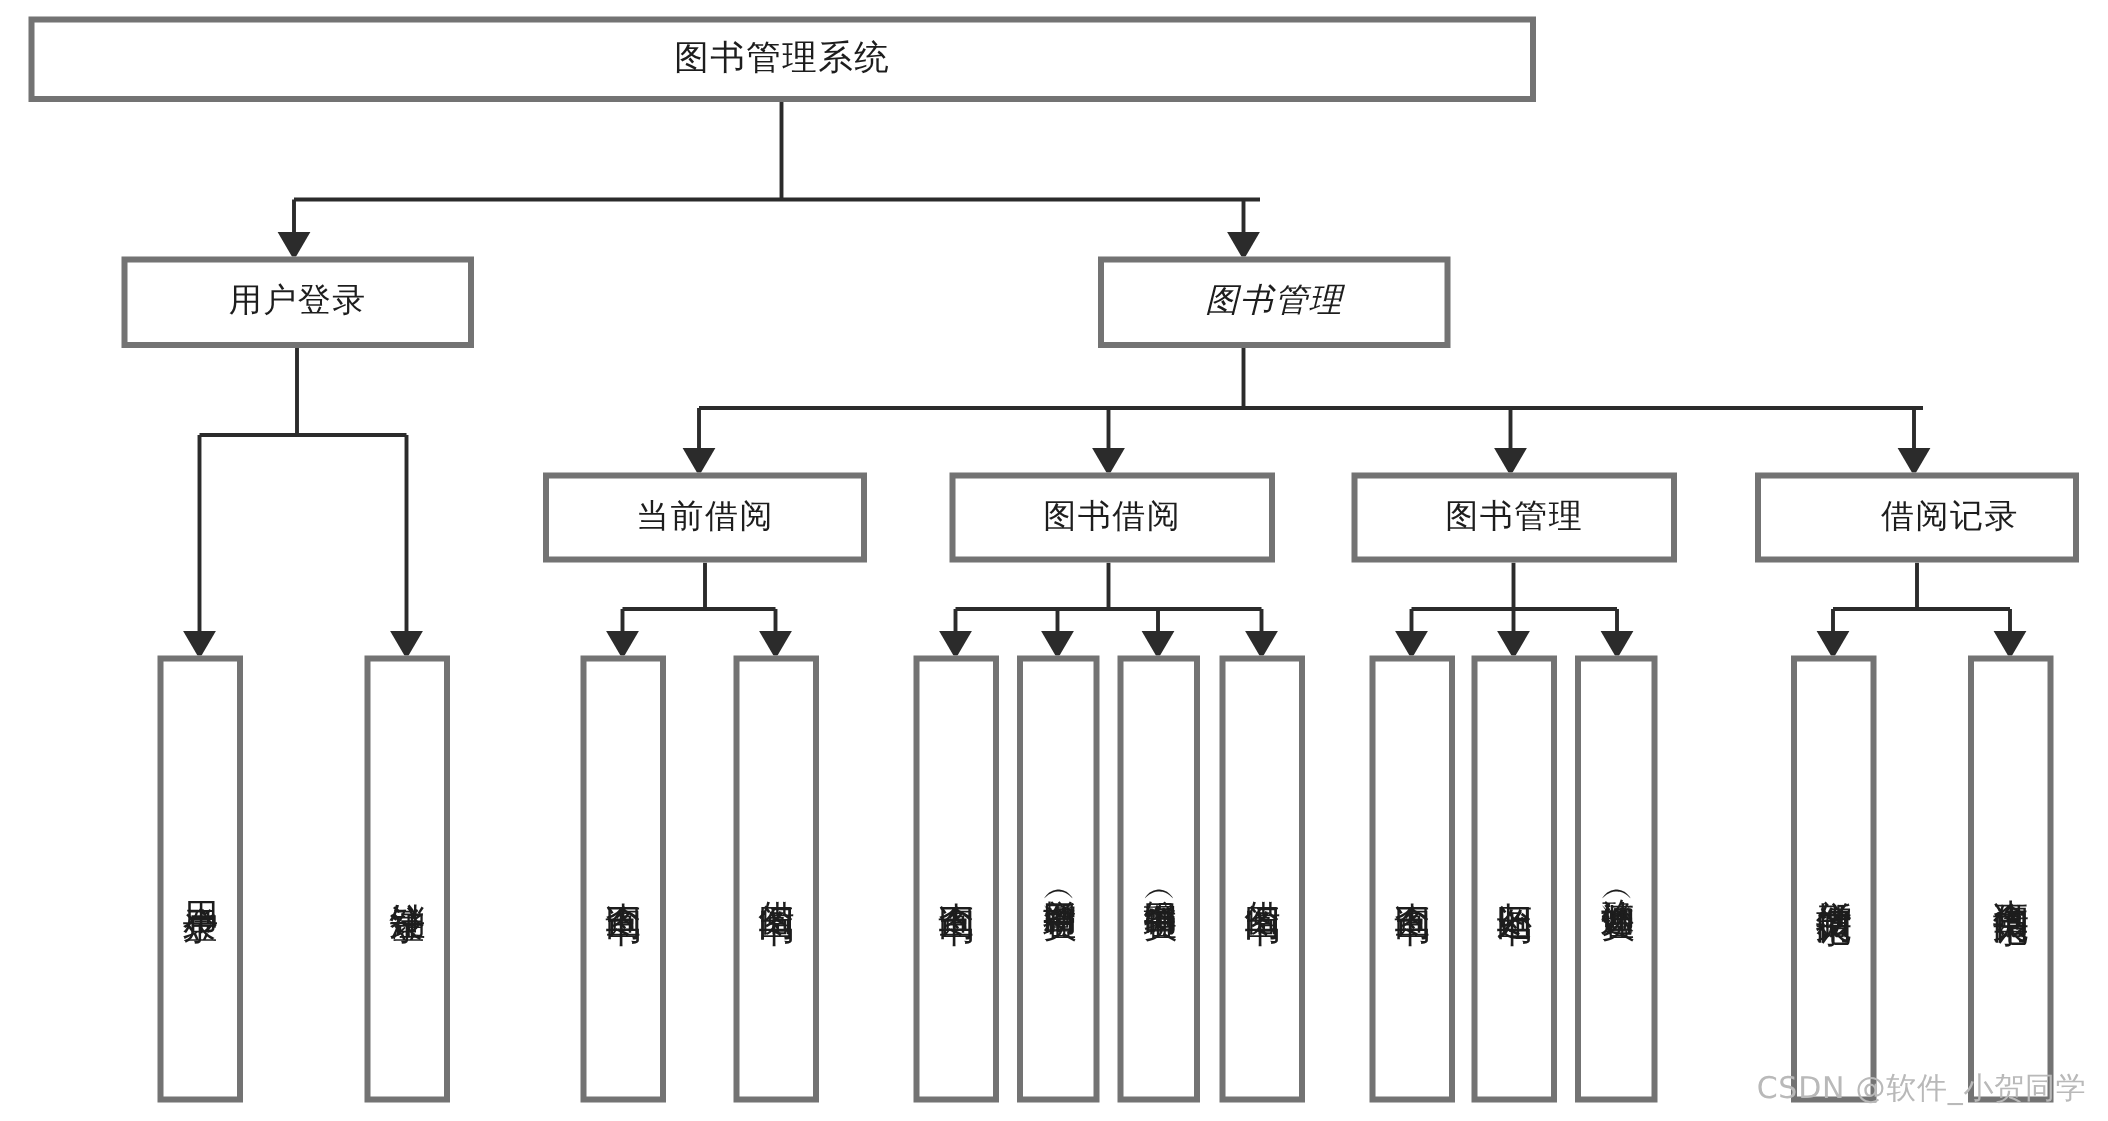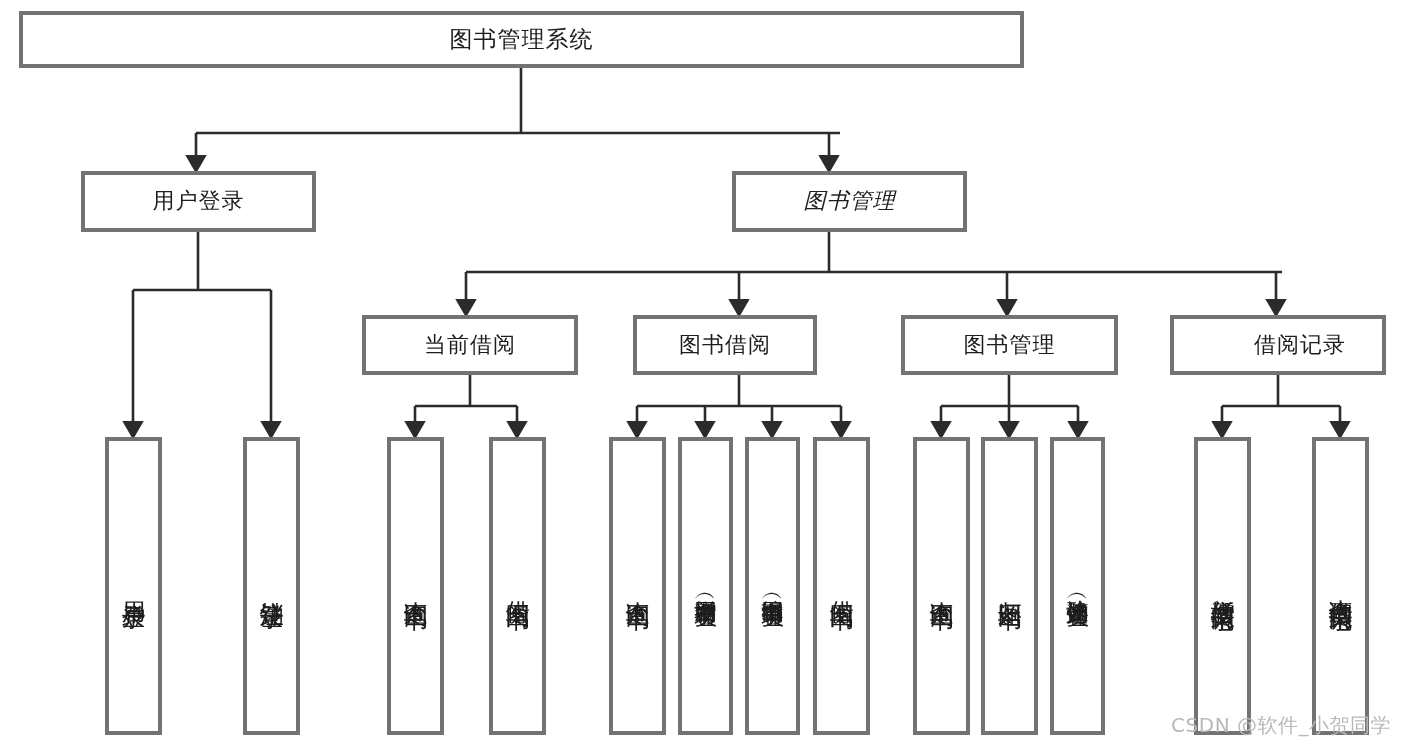--- a/index.html
+++ b/index.html
@@ -136,21 +136,21 @@
   </svg>
 
   <div class="node node-h node-root" style="left:19px; top:11px; width:1005px; height:57px;">图书管理系统</div>
 
   <div class="node node-h" style="left:81px; top:171px; width:235px; height:61px;">用户登录</div>
 
   <div class="node node-h" style="left:732px; top:171px; width:235px; height:61px;font-style:italic;">图书管理</div>
 
   <div class="node node-h" style="left:362px; top:315px; width:216px; height:60px;">当前借阅</div>
 
-  <div class="node node-h" style="left:633px; top:315px; width:184px; height:60px;">图书借阅</div>
+  <div class="node node-h" style="left:633px; top:315px; width:217px; height:60px;">图书借阅</div>
 
   <div class="node node-h" style="left:901px; top:315px; width:217px; height:60px;">图书管理</div>
 
   <div class="node node-h" style="left:1170px; top:315px; width:216px; height:60px;padding-left:44px;">借阅记录</div>
 
   <div class="node node-v" style="left:105px; top:437px; width:57px; height:298px;">用户登录</div>
 
   <div class="node node-v" style="left:243px; top:437px; width:57px; height:298px;">注销登录</div>
 
   <div class="node node-v" style="left:387px; top:437px; width:57px; height:298px;">查询图书</div>

